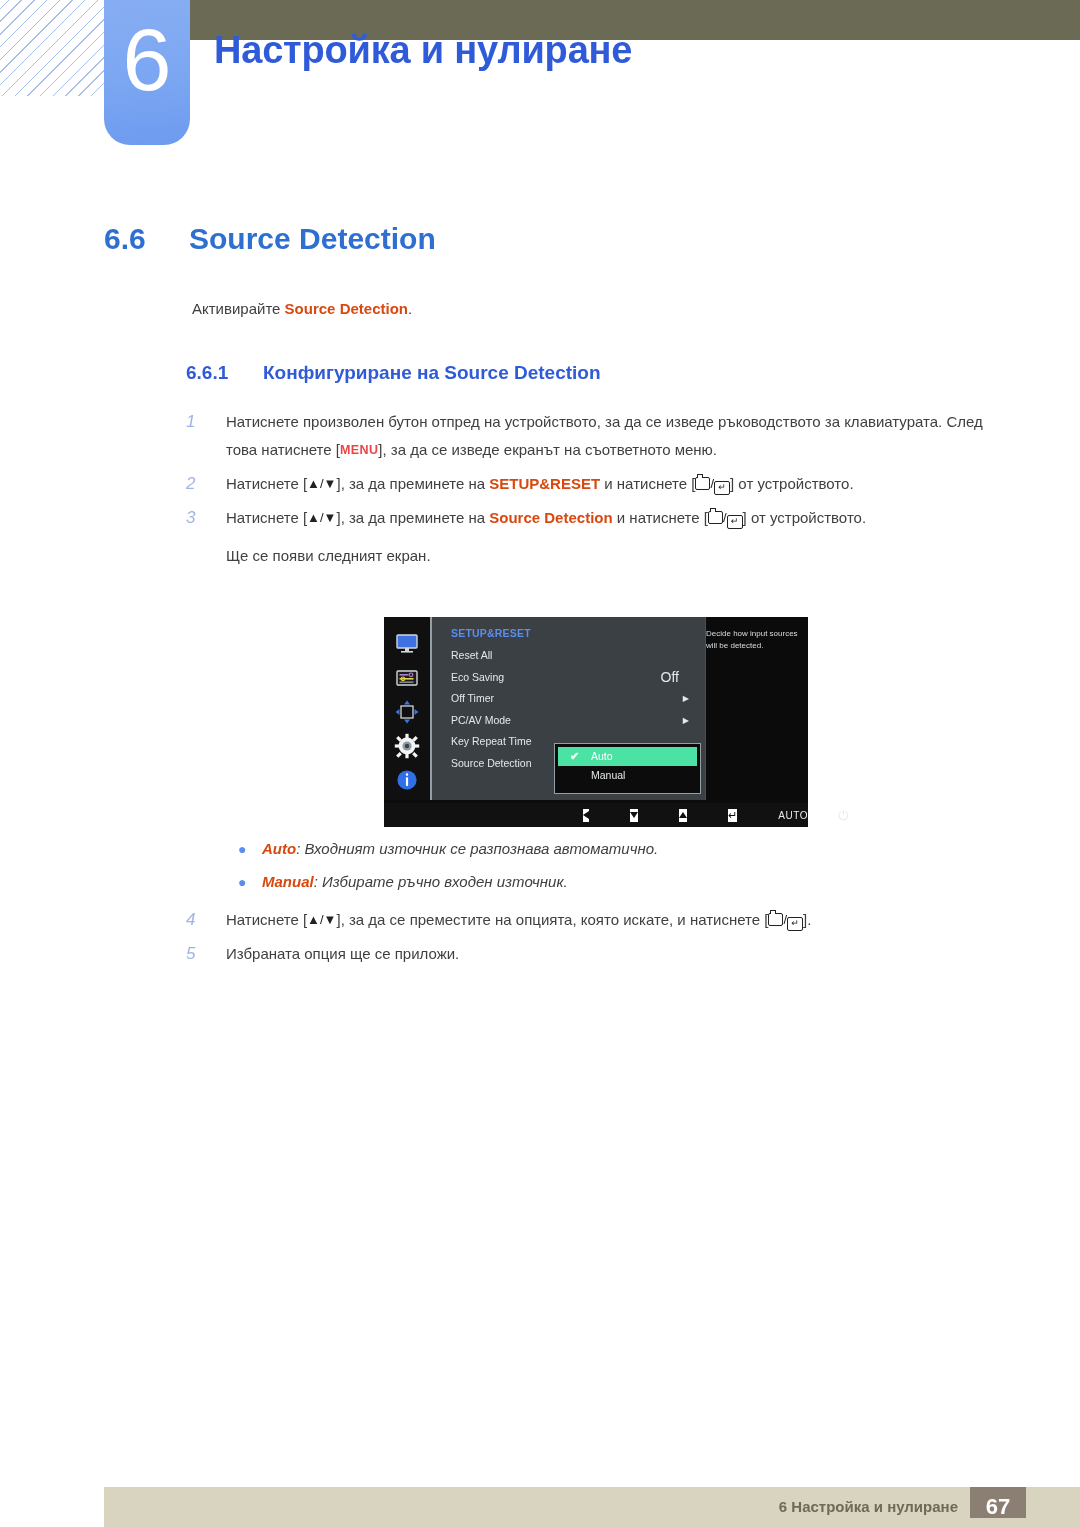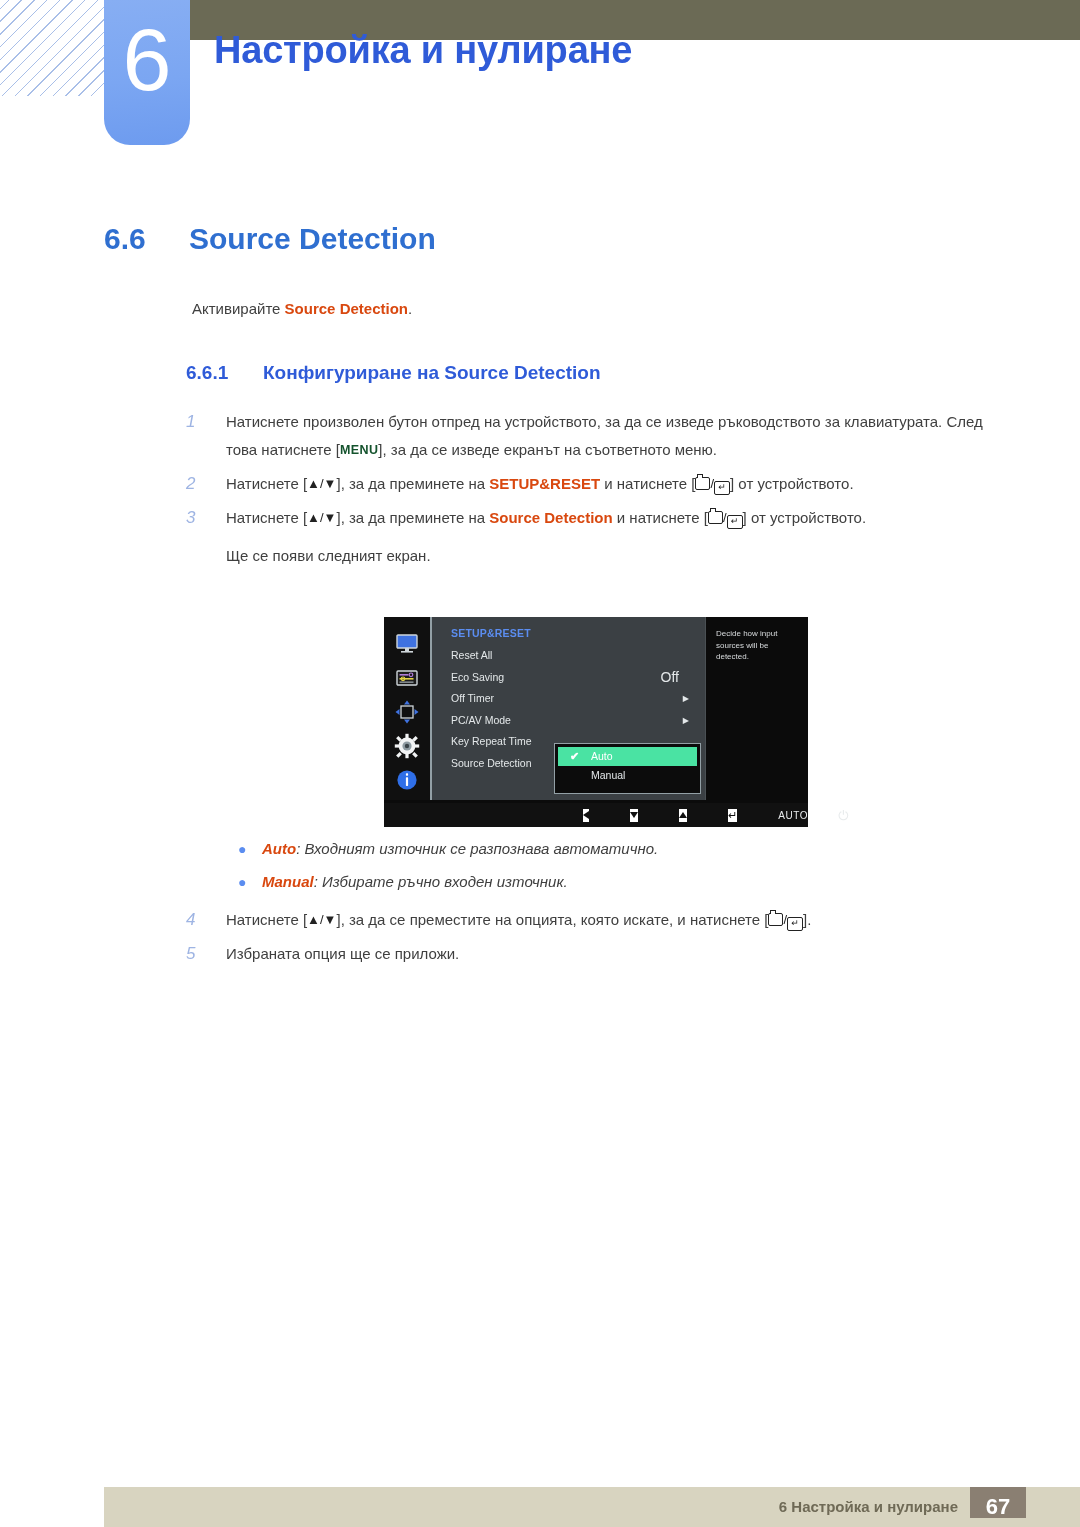--- a/index.html
+++ b/index.html
@@ -152,21 +152,21 @@
     color: #3f3f3f;
     line-height: 28px;
   }
 
   
   .key-menu {
     display: inline-block;
     font-size: 12.5px;
     font-weight: bold;
     letter-spacing: 0.4px;
-    color: #14532d;
+    color: #ef4444;
     vertical-align: 1px;
   }
   .gl {
     display: inline-block;
     font-size: 13px;
     vertical-align: 1px;
     color: #222;
   }
   .icon-box-inline {
     display: inline-block;
@@ -261,21 +261,21 @@
     color: #e4e8ea;
     font-size: 8px;
   }
   .osd-right {
     position: absolute;
     left: 321px; top: 0;
     width: 103px; height: 183px;
     background: #0b0b0b;
     border-left: 1px solid #4a5054;
     box-sizing: border-box;
-    padding: 11px 8px 0 10px;
+    padding: 11px 8px 0 0;
   }
   .osd-help {
     color: #d9dcde;
     font-size: 8px;
     line-height: 11.5px;
   }
   .osd-submenu {
     position: absolute;
     left: 170px; top: 126px;
     width: 147px; height: 51px;

